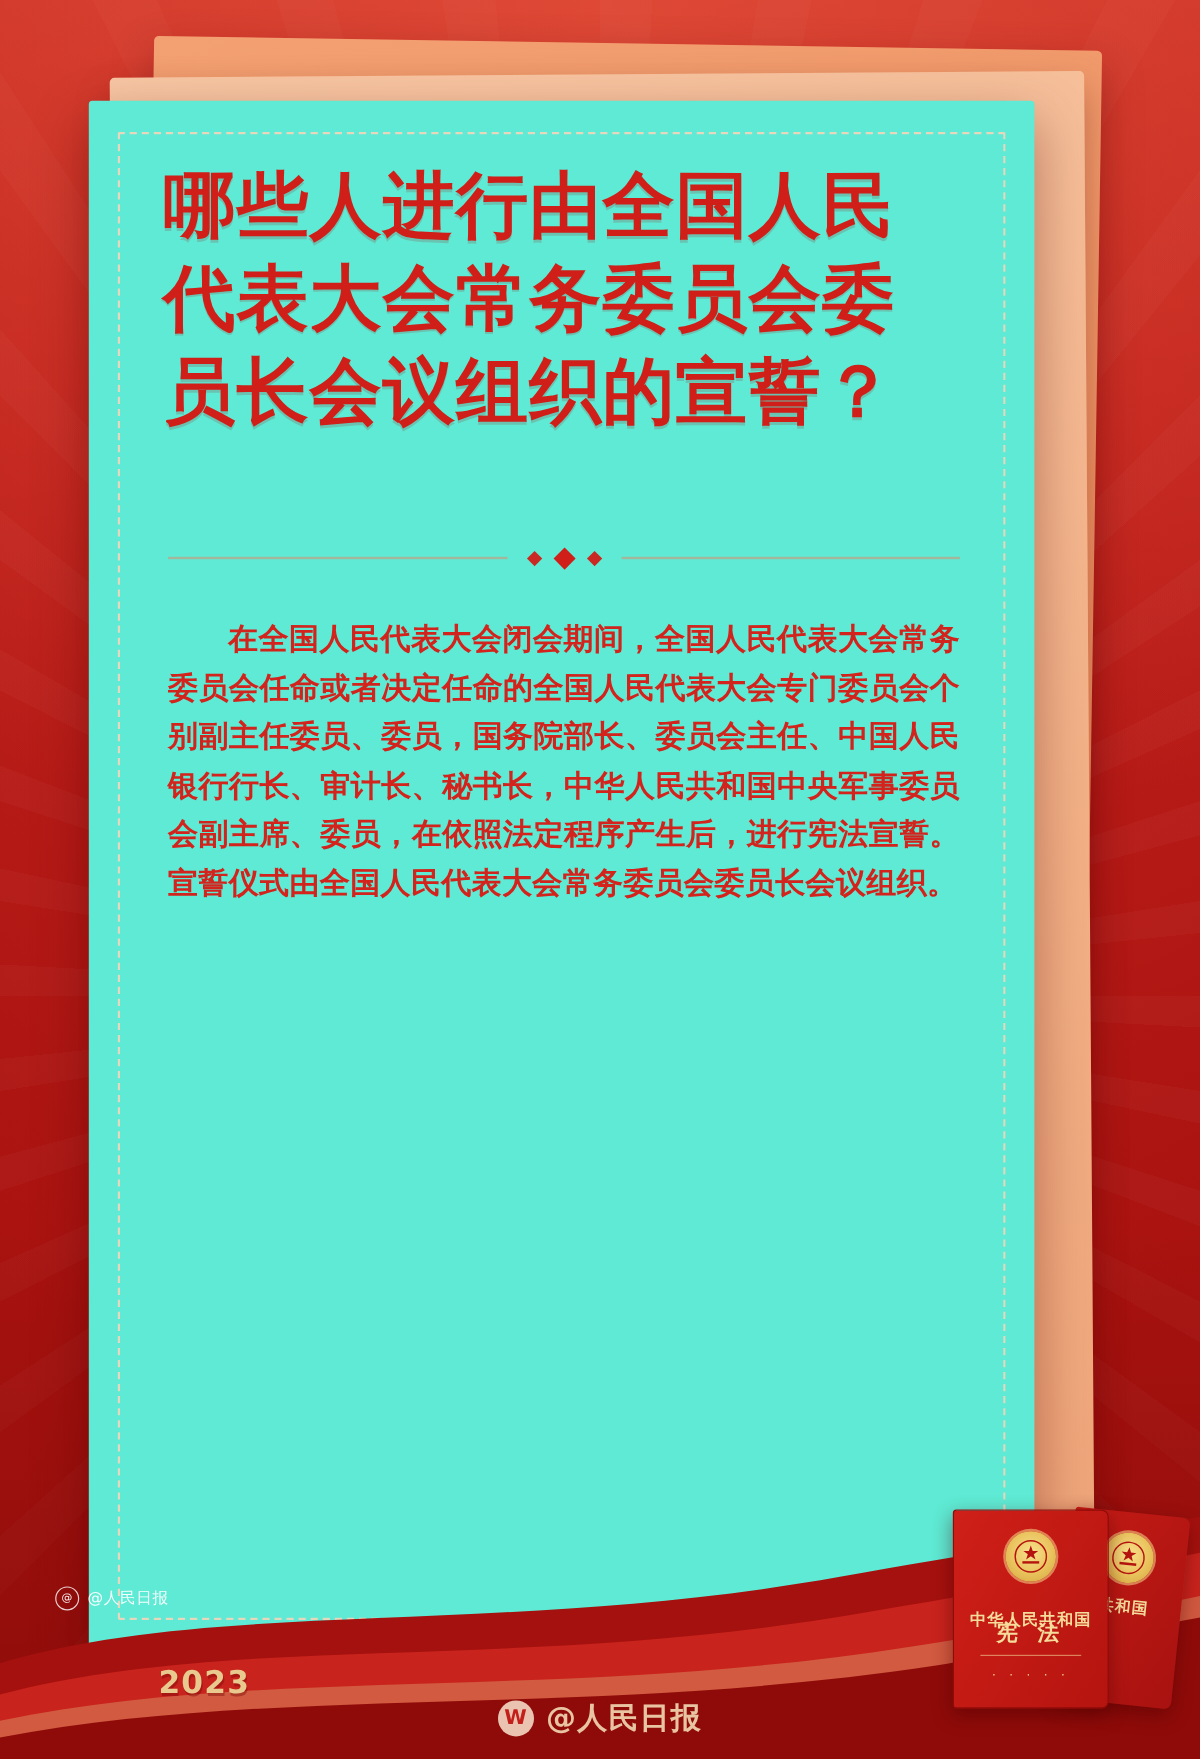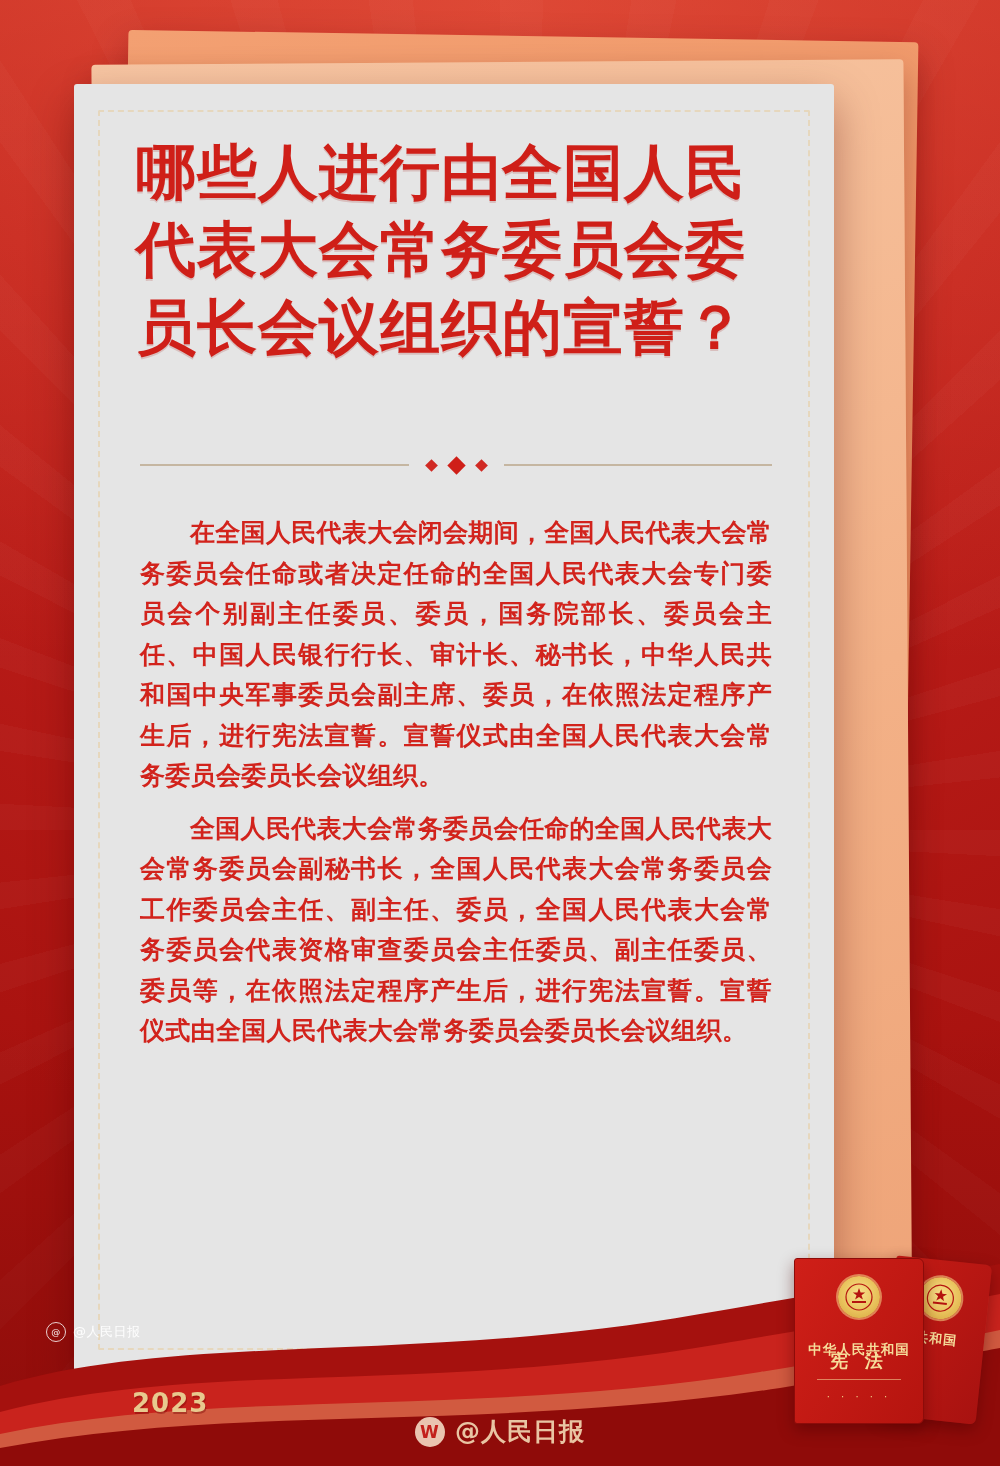--- a/index.html
+++ b/index.html
@@ -41,23 +41,24 @@
   }
   .card-back1{
     position:absolute;left:96px;top:62px;width:812px;height:1320px;
     background:linear-gradient(160deg,#f7c6a3 0%,#f3b187 55%,#eea377 100%);
     border-radius:4px;
     box-shadow:0 14px 30px rgba(90,5,5,.30);
     transform:rotate(-.4deg);
   }
   .card-main{
     position:absolute;left:74px;top:84px;width:760px;height:1292px;
-    background:#e5e5e5;
+    background:#5eead4;
     border-radius:3px;
     box-shadow:0 18px 44px rgba(80,4,4,.38);
+    padding-left:28px;
   }
   .card-inner-border{
     position:absolute;left:24px;top:26px;right:24px;bottom:26px;
     border:2px dashed #e6d7bd;
     border-radius:2px;
     pointer-events:none;
   }
   
   .title{
     position:absolute;left:62px;top:50px;right:58px;
@@ -198,21 +199,20 @@
     <div class="dia-wrap">
       <span class="dia sm"></span>
       <span class="dia"></span>
       <span class="dia sm"></span>
     </div>
     <div class="line"></div>
   </div>
 
   <div class="body">
     <p>在全国人民代表大会闭会期间，全国人民代表大会常务委员会任命或者决定任命的全国人民代表大会专门委员会个别副主任委员、委员，国务院部长、委员会主任、中国人民银行行长、审计长、秘书长，中华人民共和国中央军事委员会副主席、委员，在依照法定程序产生后，进行宪法宣誓。宣誓仪式由全国人民代表大会常务委员会委员长会议组织。</p>
-    <p>全国人民代表大会常务委员会任命的全国人民代表大会常务委员会副秘书长，全国人民代表大会常务委员会工作委员会主任、副主任、委员，全国人民代表大会常务委员会代表资格审查委员会主任委员、副主任委员、委员等，在依照法定程序产生后，进行宪法宣誓。宣誓仪式由全国人民代表大会常务委员会委员长会议组织。</p>
   </div>
 </div>
 
 <div class="ribbon">
   <svg width="1000" height="230" viewBox="0 0 1000 230" aria-hidden="true">
     <path d="M0,150 C180,96 420,128 700,78 C830,55 930,40 1000,28 L1000,230 L0,230 Z" fill="#a5110e"></path>
     <path d="M0,176 C200,124 430,158 720,108 C850,86 940,70 1000,58 L1000,230 L0,230 Z" fill="#c9231d"></path>
     <path d="M0,198 C220,152 470,182 760,136 C880,117 950,104 1000,94 L1000,230 L0,230 Z" fill="#e0b57a" opacity=".38"></path>
     <path d="M0,212 C230,168 490,196 780,152 C895,133 955,120 1000,112 L1000,230 L0,230 Z" fill="#8f0b09"></path>
   </svg>

